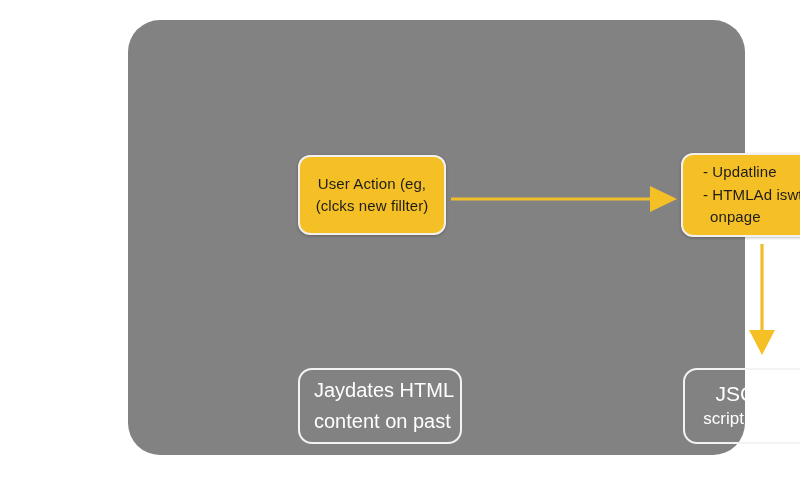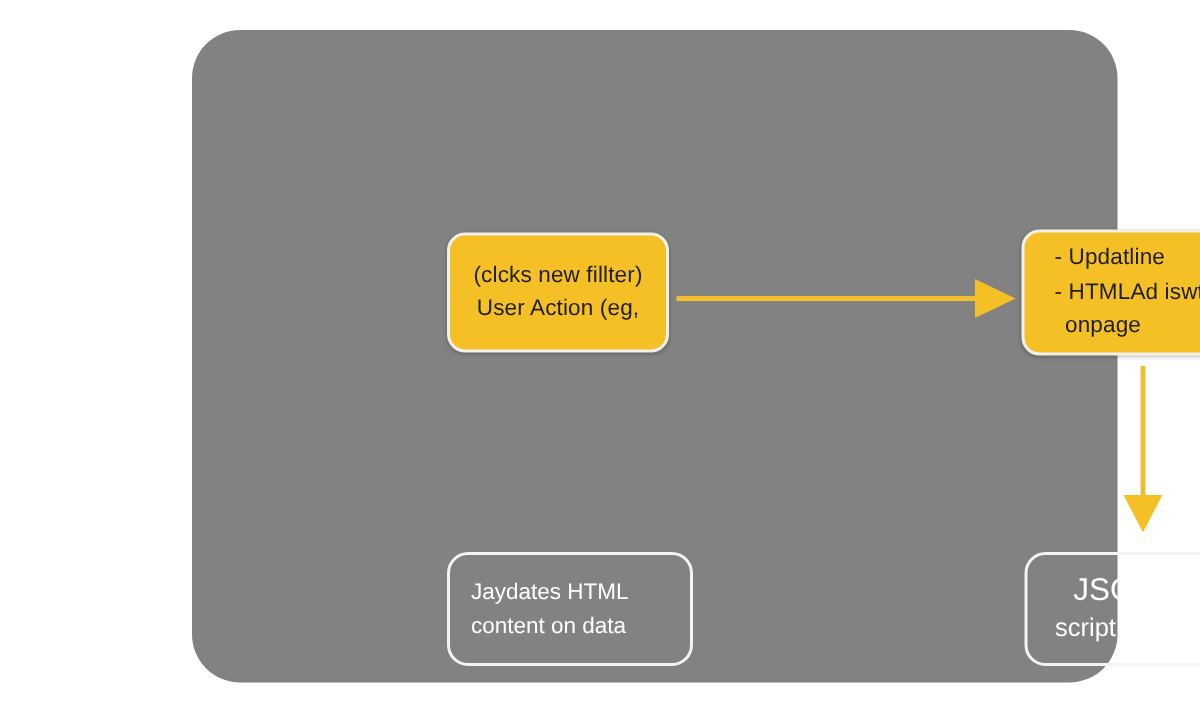--- a/index.html
+++ b/index.html
@@ -58,21 +58,21 @@
   }
 
   
   .node.outlined {
     background: transparent;
     border: 2px solid #f3f3f3;
     color: #ffffff;
     border-radius: 14px;
   }
   .node.outlined .line {
-    font-size: 15px;
+    font-size: 20px;
     line-height: 1.55;
     white-space: nowrap;
   }
 
   
   #node-user-action {
     left: 170px;  top: 135px;  width: 148px; height: 80px;
     align-items: center;
     padding: 0 8px;
   }
@@ -110,33 +110,33 @@
   #arrow-vertical   { left: 614px; top: 222px; width: 40px; height: 116px; }
 </style>
 </head>
 <body>
 
 <div id="canvas">
 
   <div id="panel">
 
     <div class="node yellow" id="node-user-action">
+      <div class="line">User Action (eg,</div>
       <div class="line">(clcks new fillter)</div>
-      <div class="line">User Action (eg,</div>
     </div>
 
     <div class="node yellow" id="node-update-steps">
       <div class="line">- Updatline</div>
       <div class="line">- HTMLAd iswth</div>
       <div class="line indent">onpage</div>
     </div>
 
     <div class="node outlined" id="node-jaydates">
       <div class="line">Jaydates HTML</div>
-      <div class="line">content on data</div>
+      <div class="line">content on past</div>
     </div>
 
     <div class="node outlined" id="node-jsonld">
       <div class="line title">JSON-LD</div>
       <div class="line sub">script in past....</div>
     </div>
 
     <svg class="arrow-svg" id="arrow-horizontal" viewBox="0 0 232 38">
       <line x1="3" y1="19" x2="205" y2="19" stroke="#F0BE2C" stroke-width="3.2" stroke-linecap="butt"></line>
       <polygon points="202,6 202,32 229,19" fill="#F5C026"></polygon>

